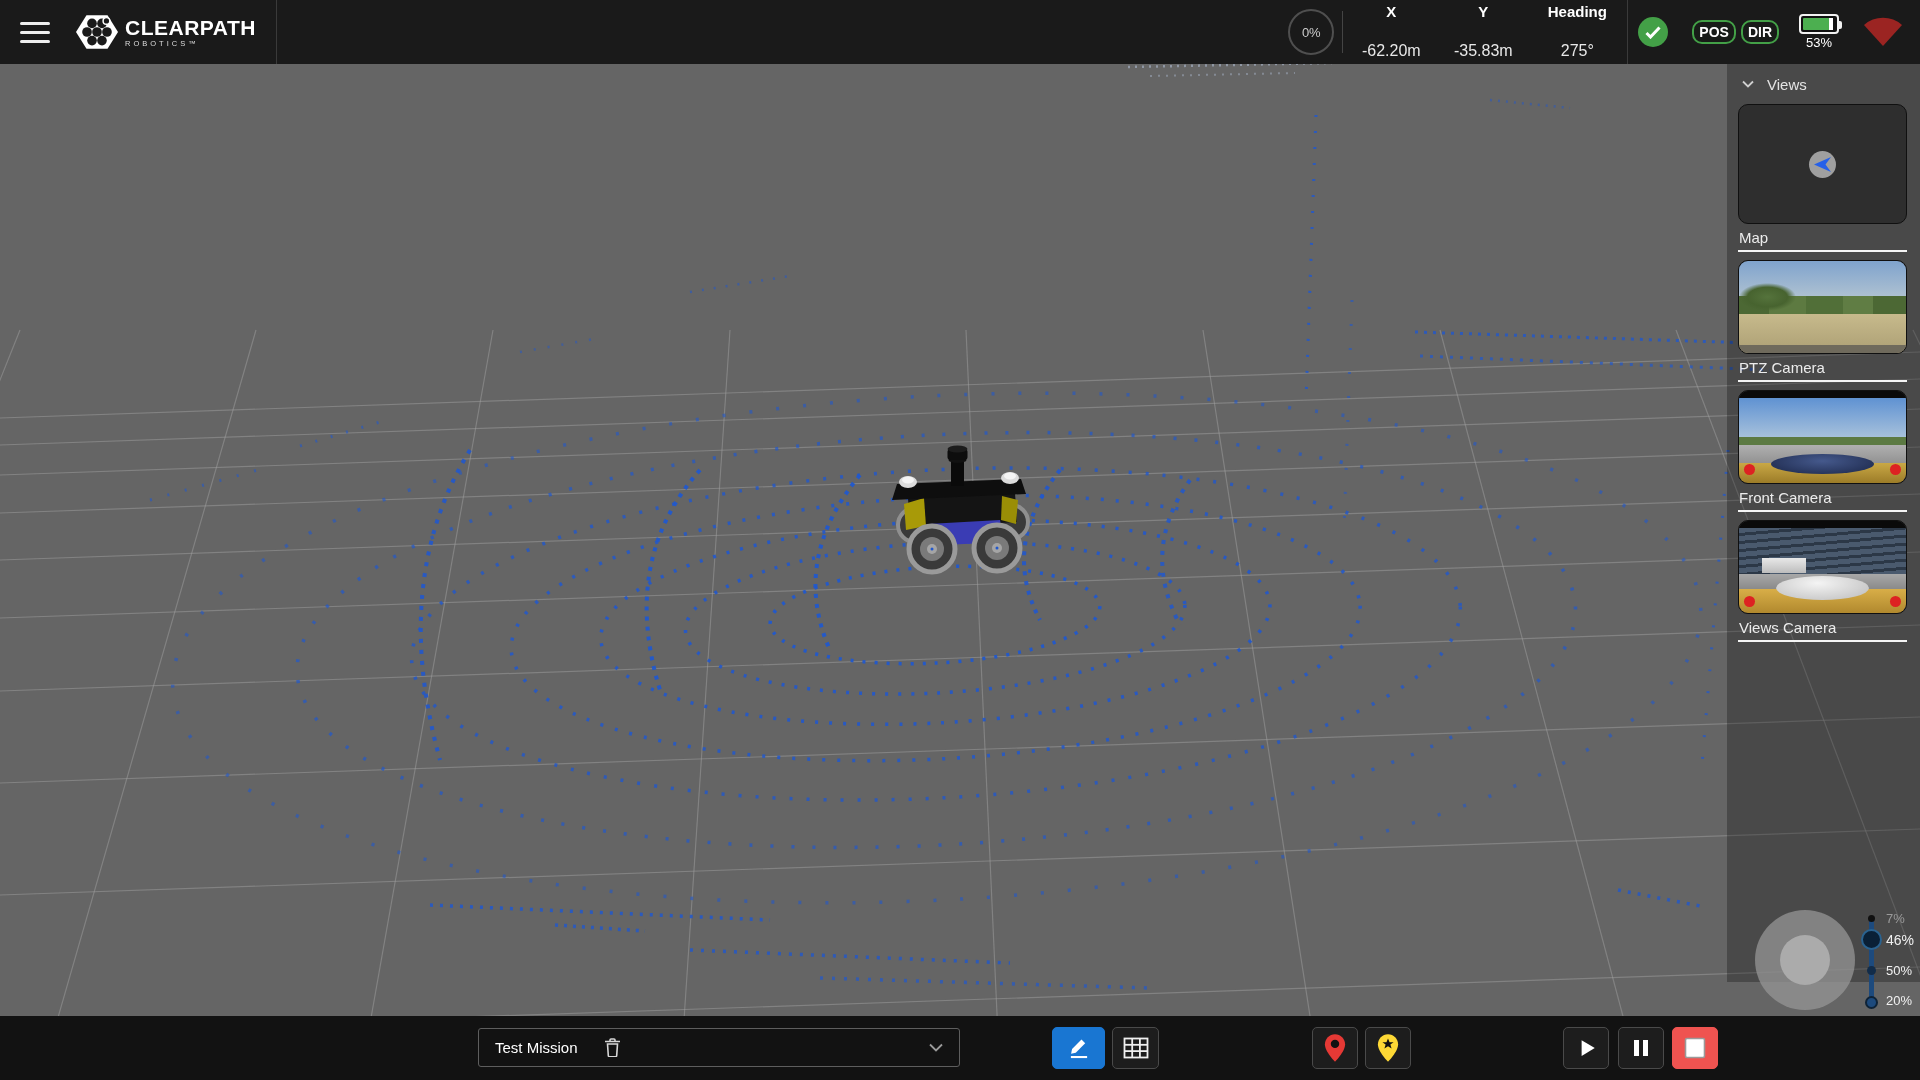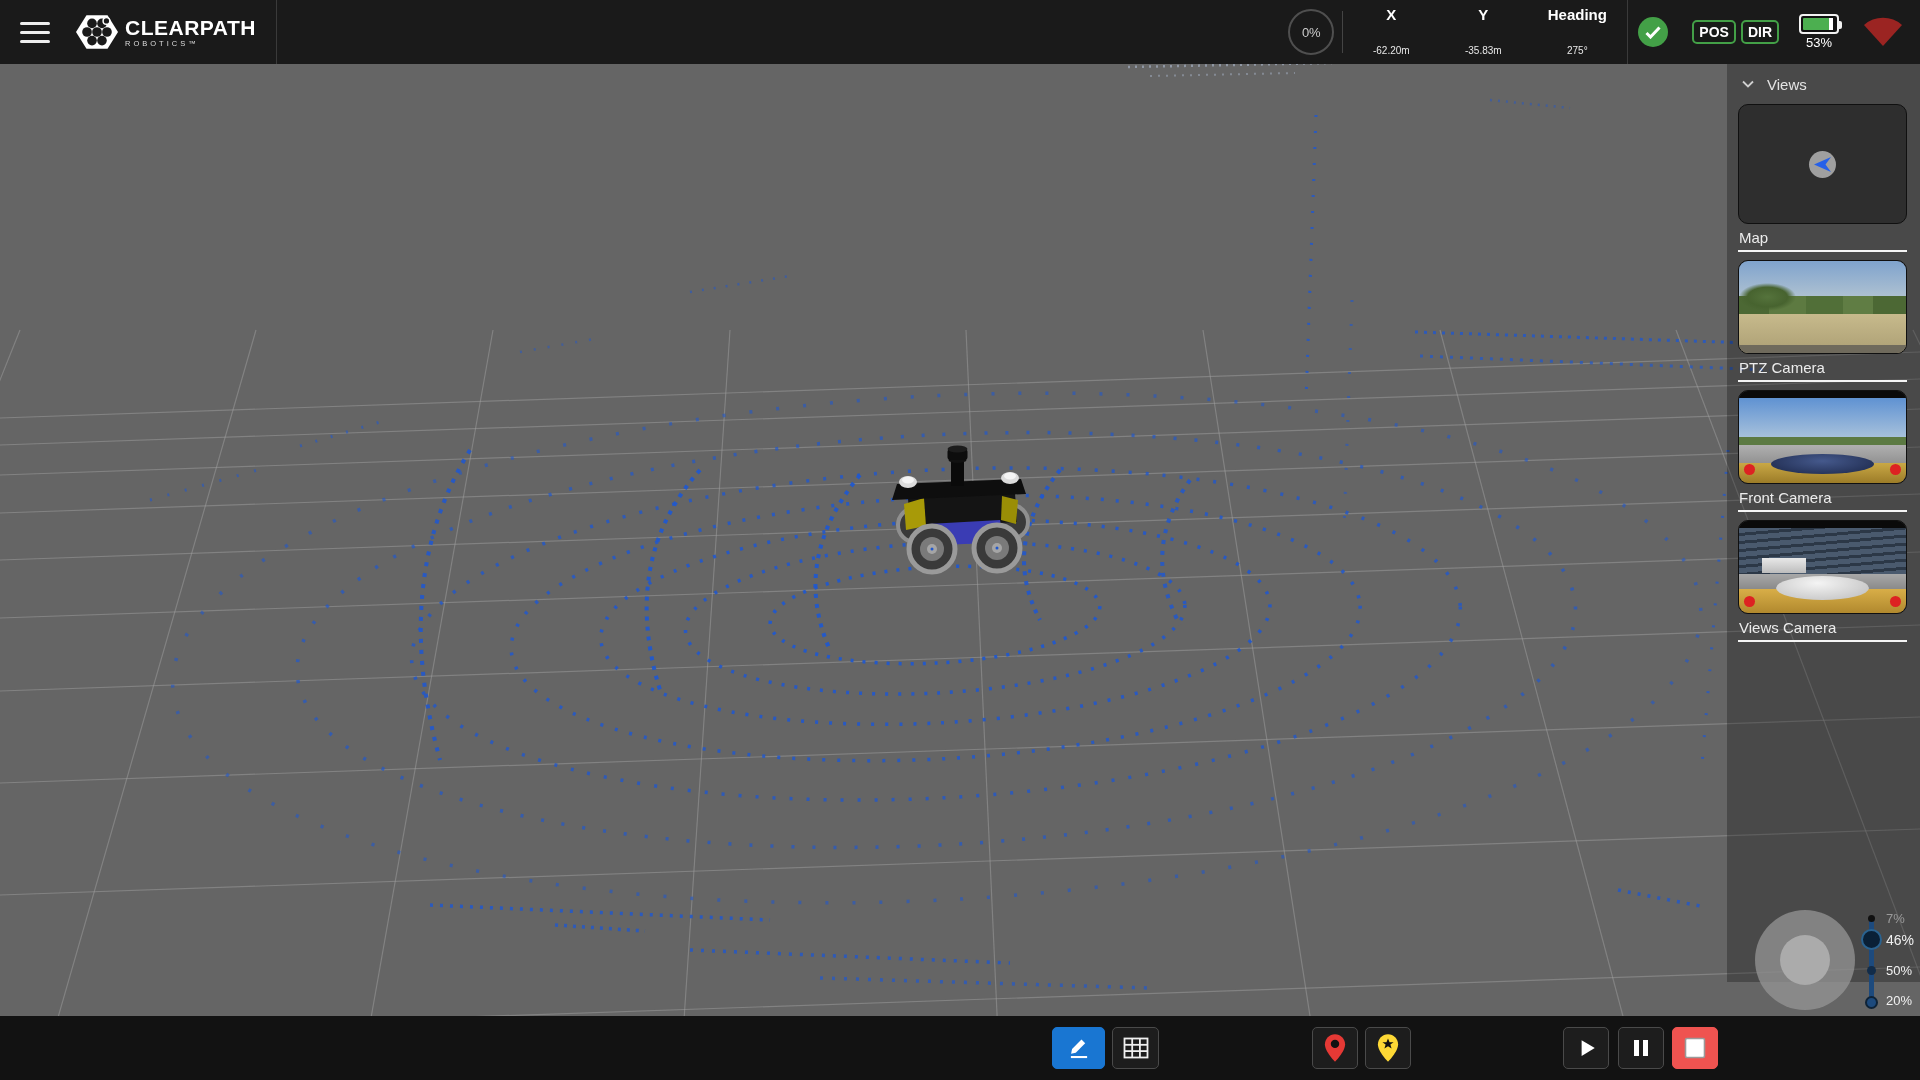--- a/index.html
+++ b/index.html
@@ -20,23 +20,23 @@
   .brand-text{display:flex;flex-direction:column;line-height:1;}
   .brand-name{font-size:21px;font-weight:bold;letter-spacing:.5px;color:#fff;}
   .brand-tag{font-size:7.5px;letter-spacing:3px;color:#ddd;margin-top:2px;}
   .tb-divider{width:1px;height:64px;background:#3a3a3a;}
   .tb-divider.short{height:42px;background:#444;}
   .topbar-right{position:absolute;right:0;top:0;height:64px;display:flex;align-items:center;padding-right:14px;}
   .pct-circle{width:46px;height:46px;border:2px solid #4f4f4f;border-radius:50%;display:flex;align-items:center;justify-content:center;
               font-size:13px;color:#ccc;margin-left:0;}
   .tele{width:88px;text-align:center;line-height:1.25;}
   .tele .lab{font-size:15px;font-weight:bold;color:#fff;}
-  .tele .val{font-size:10px;color:#e8e8e8;margin-top:20px;}
+  .tele .val{font-size:16px;color:#e8e8e8;margin-top:20px;}
   .chk{width:30px;height:30px;border-radius:50%;background:#43a047;display:flex;align-items:center;justify-content:center;margin-left:10px;}
-  .badge{border:2px solid #43a047;border-radius:5px;padding:2px 5px;font-size:14px;font-weight:bold;color:#fff;background:rgba(20,30,20,.25);}
+  .badge{border:2px solid #43a047;border-radius:10px;padding:2px 5px;font-size:14px;font-weight:bold;color:#fff;background:rgba(20,30,20,.25);}
   .batt-block{display:flex;flex-direction:column;align-items:center;margin-left:20px;gap:1px;}
   .batt{position:relative;width:40px;height:20px;border:2px solid #f2f2f2;border-radius:4px;background:#111;}
   .batt .fill{position:absolute;left:2px;top:2px;bottom:2px;width:28px;background:#4caf50;border-radius:1px;}
   .batt .cap{position:absolute;right:4px;top:2px;bottom:2px;width:4px;background:#fff;}
   .batt .nub{position:absolute;right:-5px;top:5px;width:3px;height:8px;background:#f2f2f2;border-radius:0 2px 2px 0;}
   .batt-label{font-size:13px;color:#fff;}
 
   
   .sidebar{position:absolute;right:0;top:64px;width:193px;height:918px;background:rgba(0,0,0,.27);z-index:3;padding-left:11px;}
   .views-head{display:flex;align-items:center;gap:13px;height:40px;padding-left:4px;color:#e3e3e3;font-size:15px;}
@@ -350,20 +350,33 @@
         </div>
         <div class="batt-label">53%</div>
       </div>
       <svg width="46" height="36" viewBox="0 0 46 36" style="margin-left:21px;">
         <path d="M23,32 L4,11 A28.5,28.5 0 0 1 42,11 Z" fill="#9b2422"></path>
       </svg>
     </div>
   </div>
 
   <div class="bottombar">
+    <div class="mission-select">
+      <span class="mission-name">Test Mission</span>
+      <span class="trash">
+        <svg width="17" height="19" viewBox="0 0 17 19">
+          <path d="M3.5 6 h10 l-.8 11.5 a1.5 1.5 0 0 1 -1.5 1.4 h-5.4 a1.5 1.5 0 0 1 -1.5 -1.4 Z M1 3.5 h15 M6 3.5 v-1.5 a1 1 0 0 1 1 -1 h3 a1 1 0 0 1 1 1 v1.5" fill="none" stroke="#d6d6d6" stroke-width="1.6"></path>
+        </svg>
+      </span>
+      <span class="dd">
+        <svg width="14" height="9" viewBox="0 0 14 9">
+            <polyline points="1,1.5 7,7.5 13,1.5" fill="none" stroke="#9a9a9a" stroke-width="1.8"></polyline>
+          </svg>
+      </span>
+    </div>
 
     <div class="bbtn blue b-edit">
       <svg width="26" height="26" viewBox="0 0 24 24">
         <path d="M14.3 4.2 l3.4 3.4 L9 16.3 l-4.3.9 .9-4.3 Z" fill="#fff"></path>
         <rect x="4.5" y="19.4" width="15" height="1.9" fill="#fff"></rect>
       </svg>
     </div>
     <div class="bbtn b-grid">
       <svg width="26" height="22" viewBox="0 0 26 22">
         <g stroke="#f0f0f0" stroke-width="1.8" fill="none">

